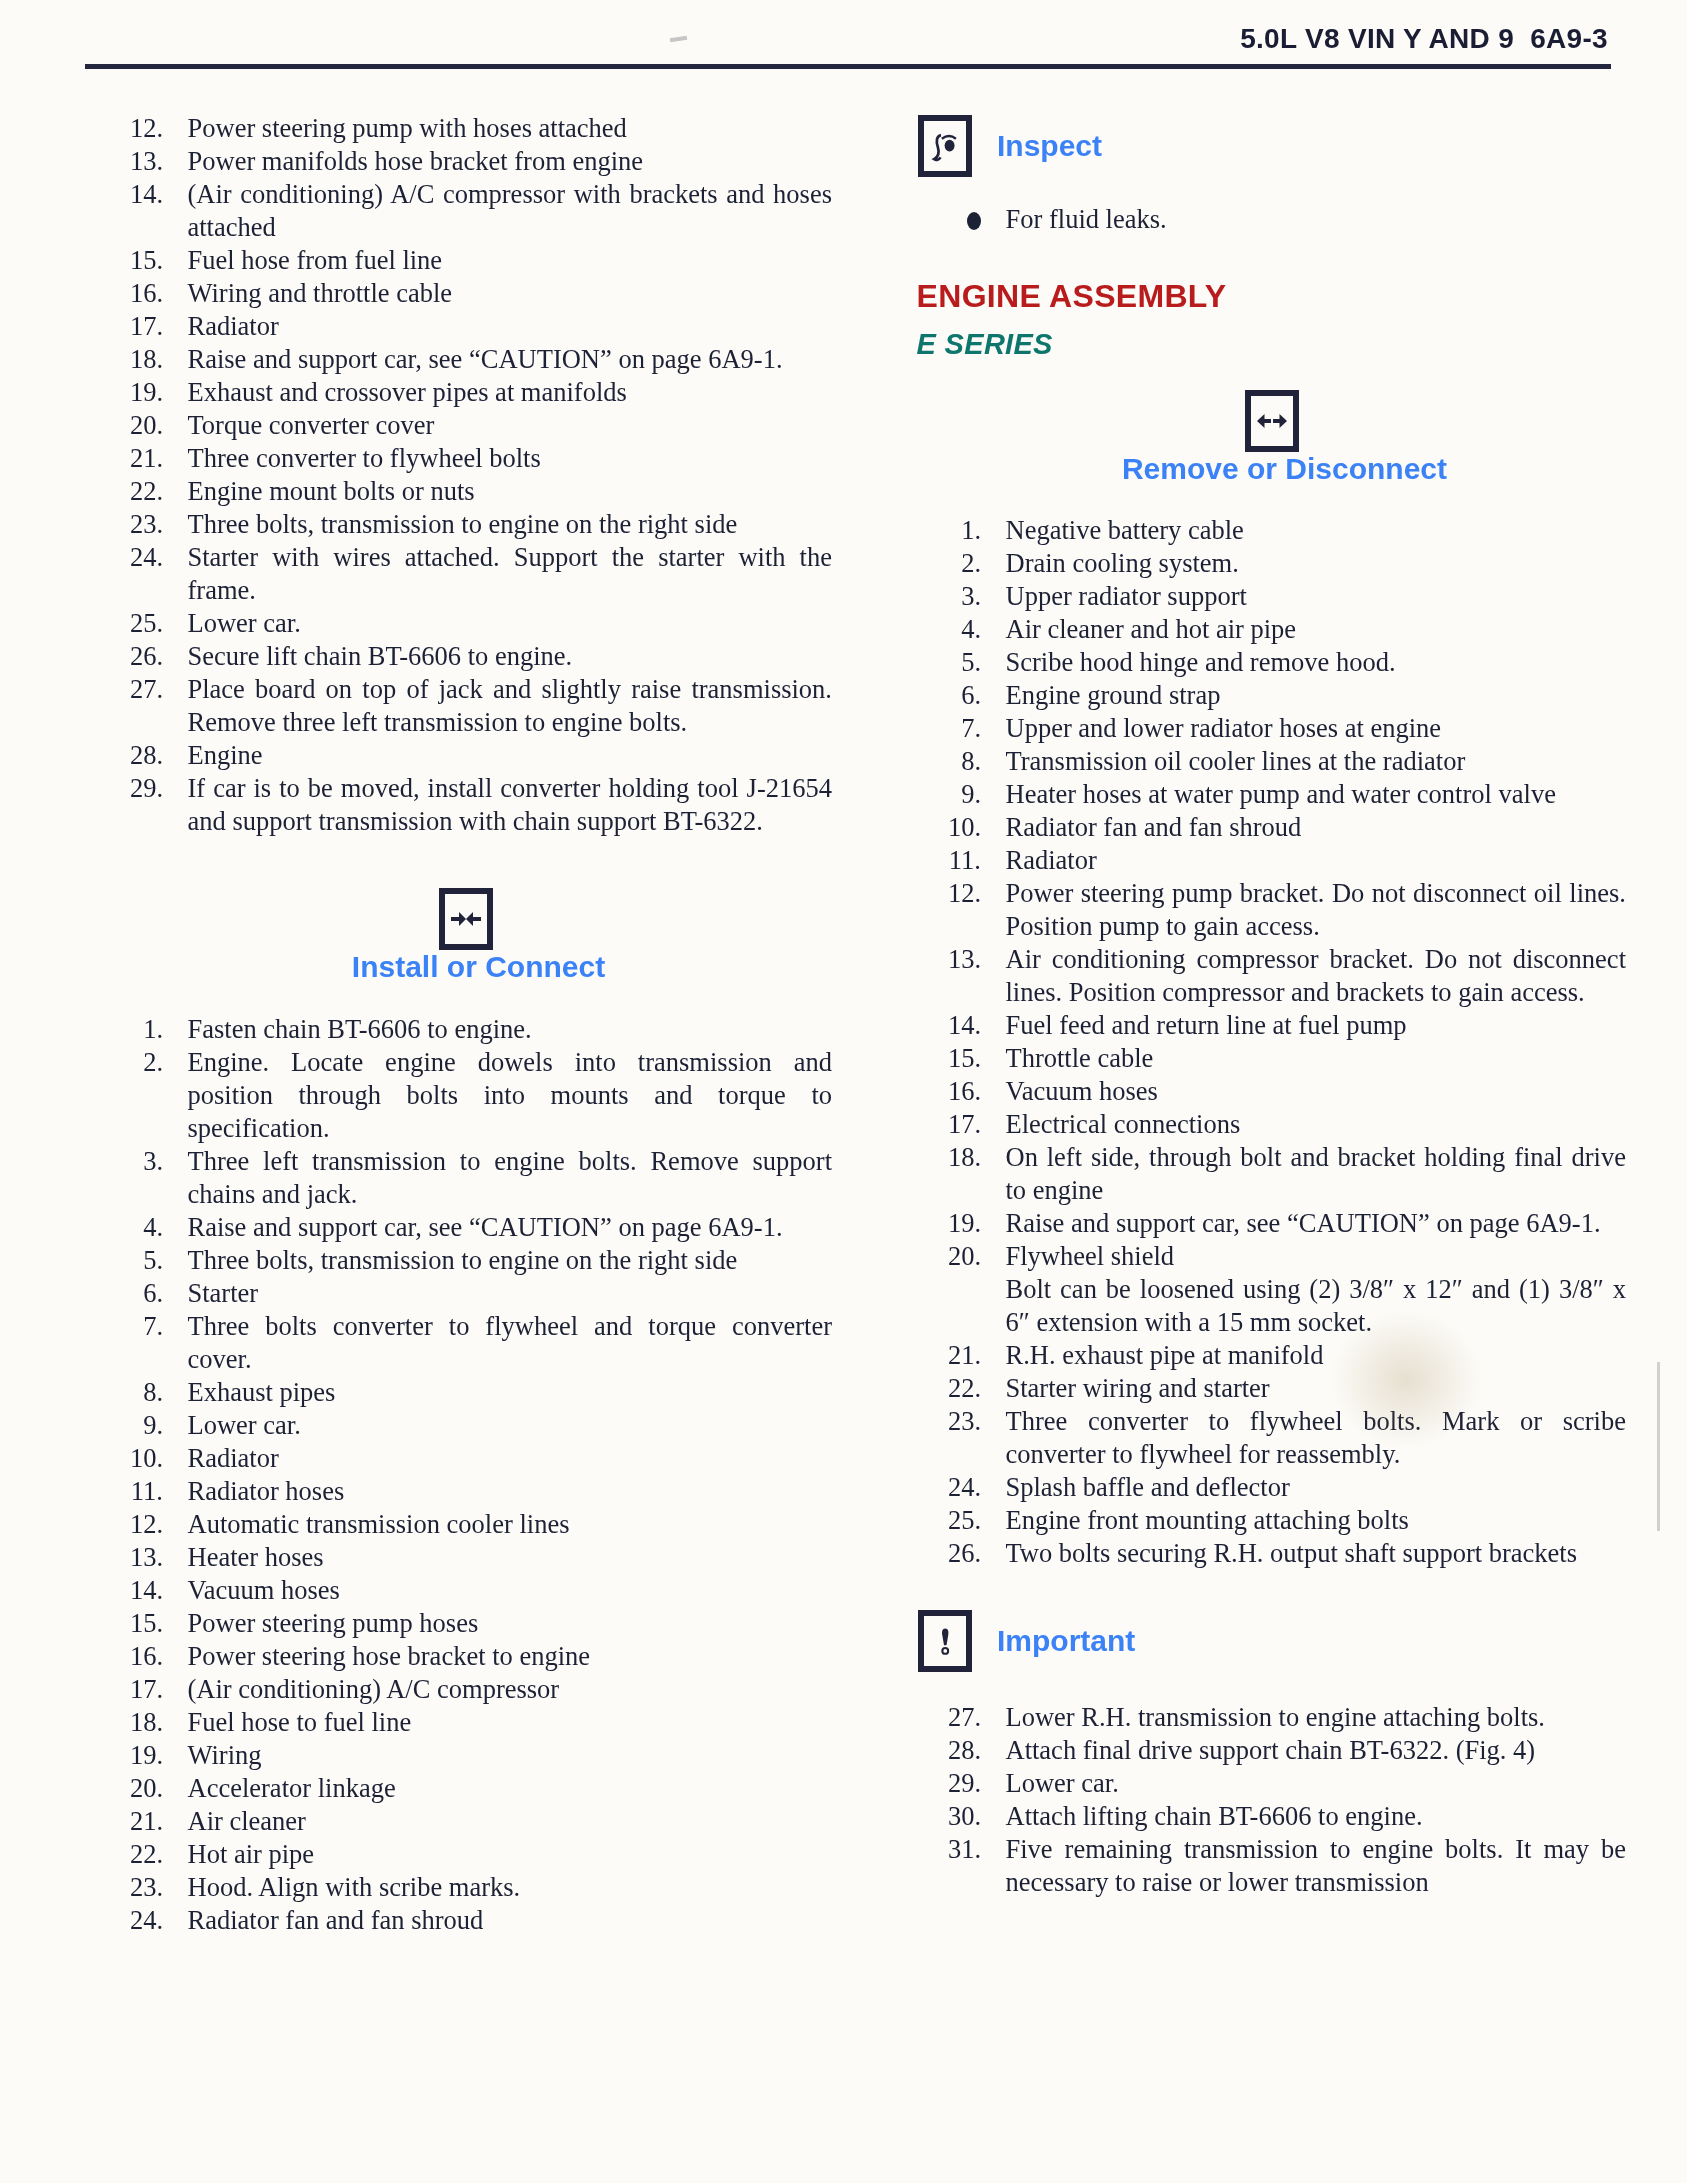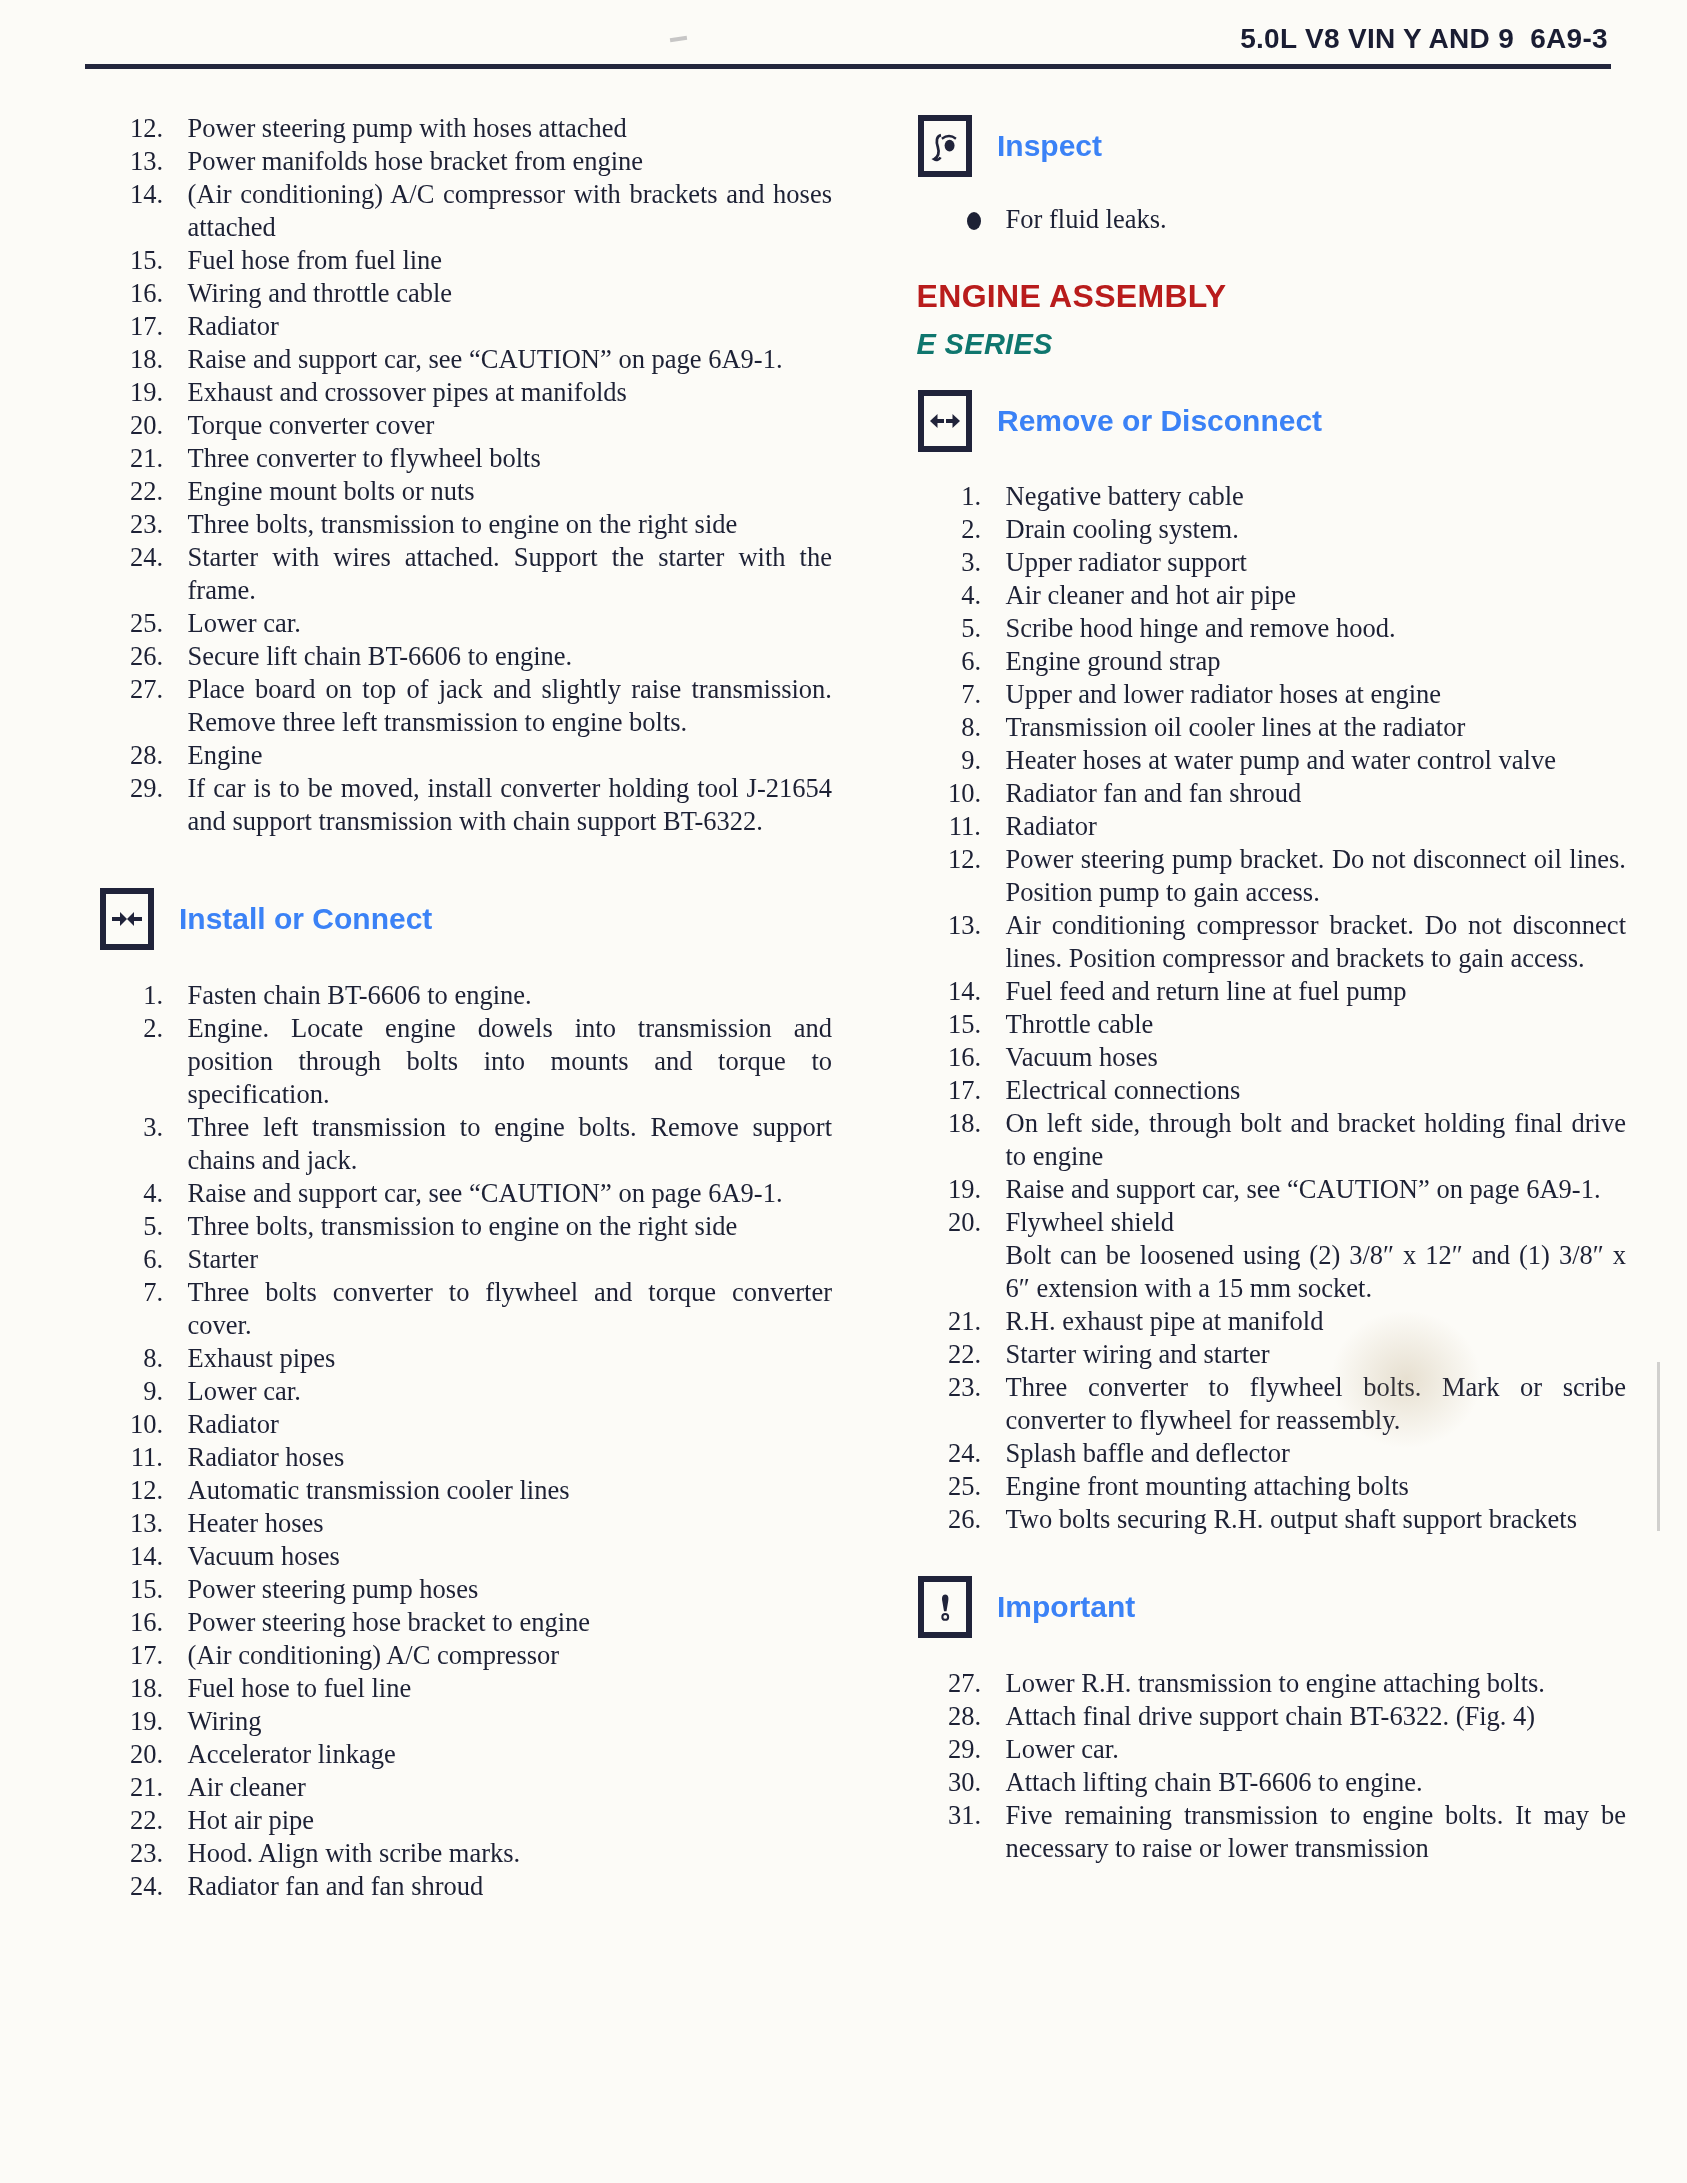--- a/index.html
+++ b/index.html
@@ -45,23 +45,23 @@
   .icon-box{
     width:42px;height:50px;border:6px solid #20233a;
     display:flex;align-items:center;justify-content:center;
     flex:0 0 auto;background:#fcfbf7;
   }
   .sec-label{
     margin-left:25px;
     font-family:"Liberation Sans", sans-serif;
     font-weight:bold;font-size:30px;color:#3b82f6;
   }
-  .sec.install{margin:50px 0 29px 4px;}
+  .sec.install{margin:50px 0 29px 4px;flex-direction:column;}
   .sec.inspect{margin:2.6px 0 26.5px 4px;}
-  .sec.remove{margin:29px 0 28px 4px;}
+  .sec.remove{margin:29px 0 28px 4px;flex-direction:column;}
   .sec.important{margin:40px 0 29px 4px;}
   .h1{
     font-family:"Liberation Sans", sans-serif;
     font-weight:bold;font-size:32px;color:#b91c1c;
     margin:42px 0 0 2.6px;letter-spacing:0.3px;
   }
   .h2{
     font-family:"Liberation Sans", sans-serif;
     font-weight:bold;font-style:italic;font-size:29px;color:#0f766e;
     margin:13.2px 0 0 2.6px;letter-spacing:0.3px;

